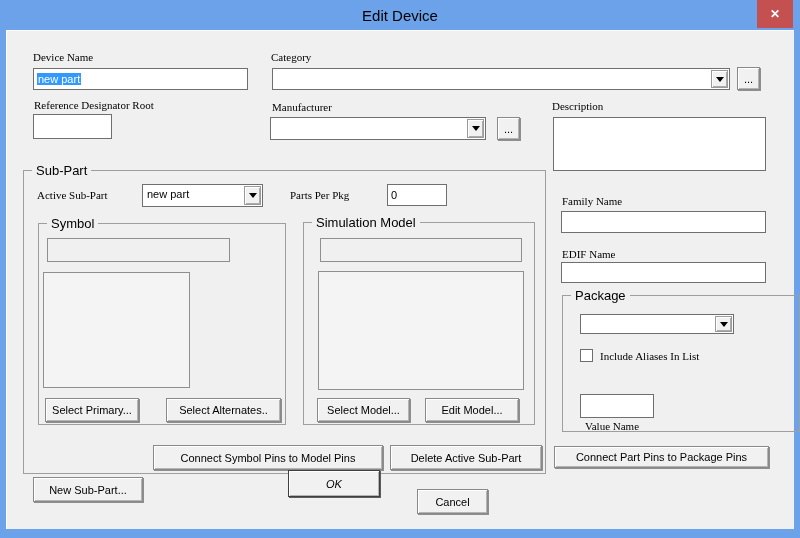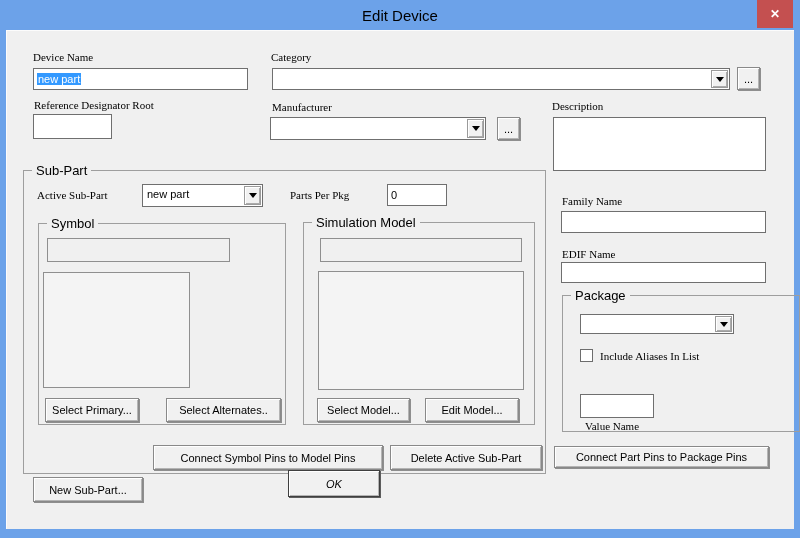--- a/index.html
+++ b/index.html
@@ -150,14 +150,15 @@
       </span>
   </div>
   <div class="checkbox" style="left:580px; top:349px;"></div>
   <div class="label" style="left:600px; top:350px;">Include Aliases In List</div>
   <div class="label" style="left:585px; top:376px;margin-top:44px;">Value Name</div>
   <div class="field" style="left:580px; top:394px; width:74px; height:24px;"></div>
 
   <button class="btn" style="left:554px; top:446px; width:215px; height:22px;">Connect Part Pins to Package Pins</button>
 
   <button class="btn default" style="left:288px; top:470px; width:92px; height:27px;font-style:italic;">OK</button>
+  <button class="btn" style="left:417px; top:489px; width:71px; height:25px;">Cancel</button>
 
 </div>
 
 </body></html>

